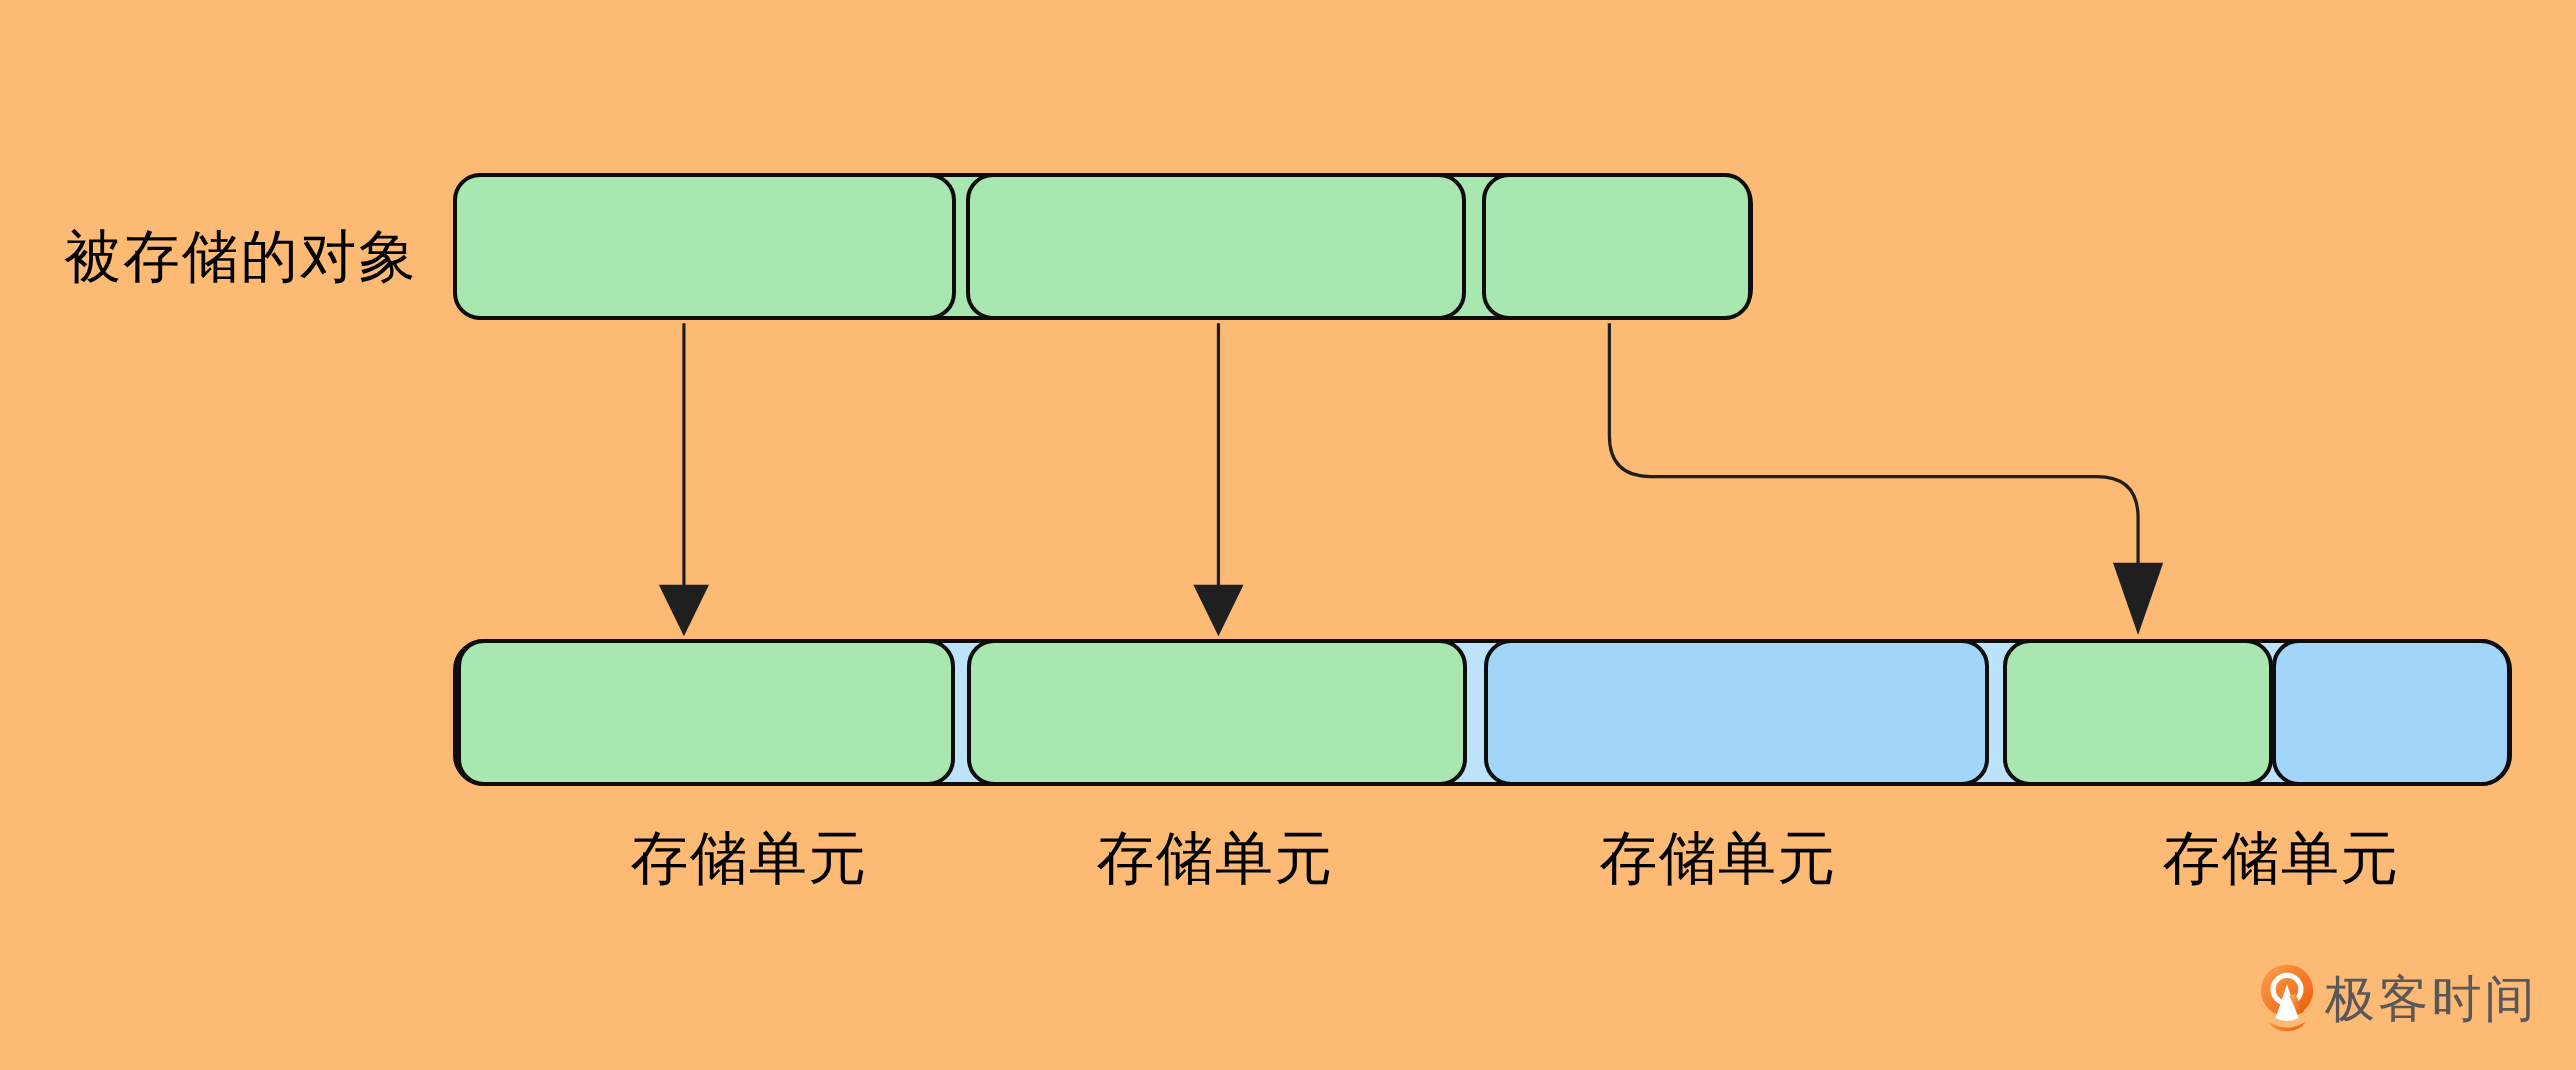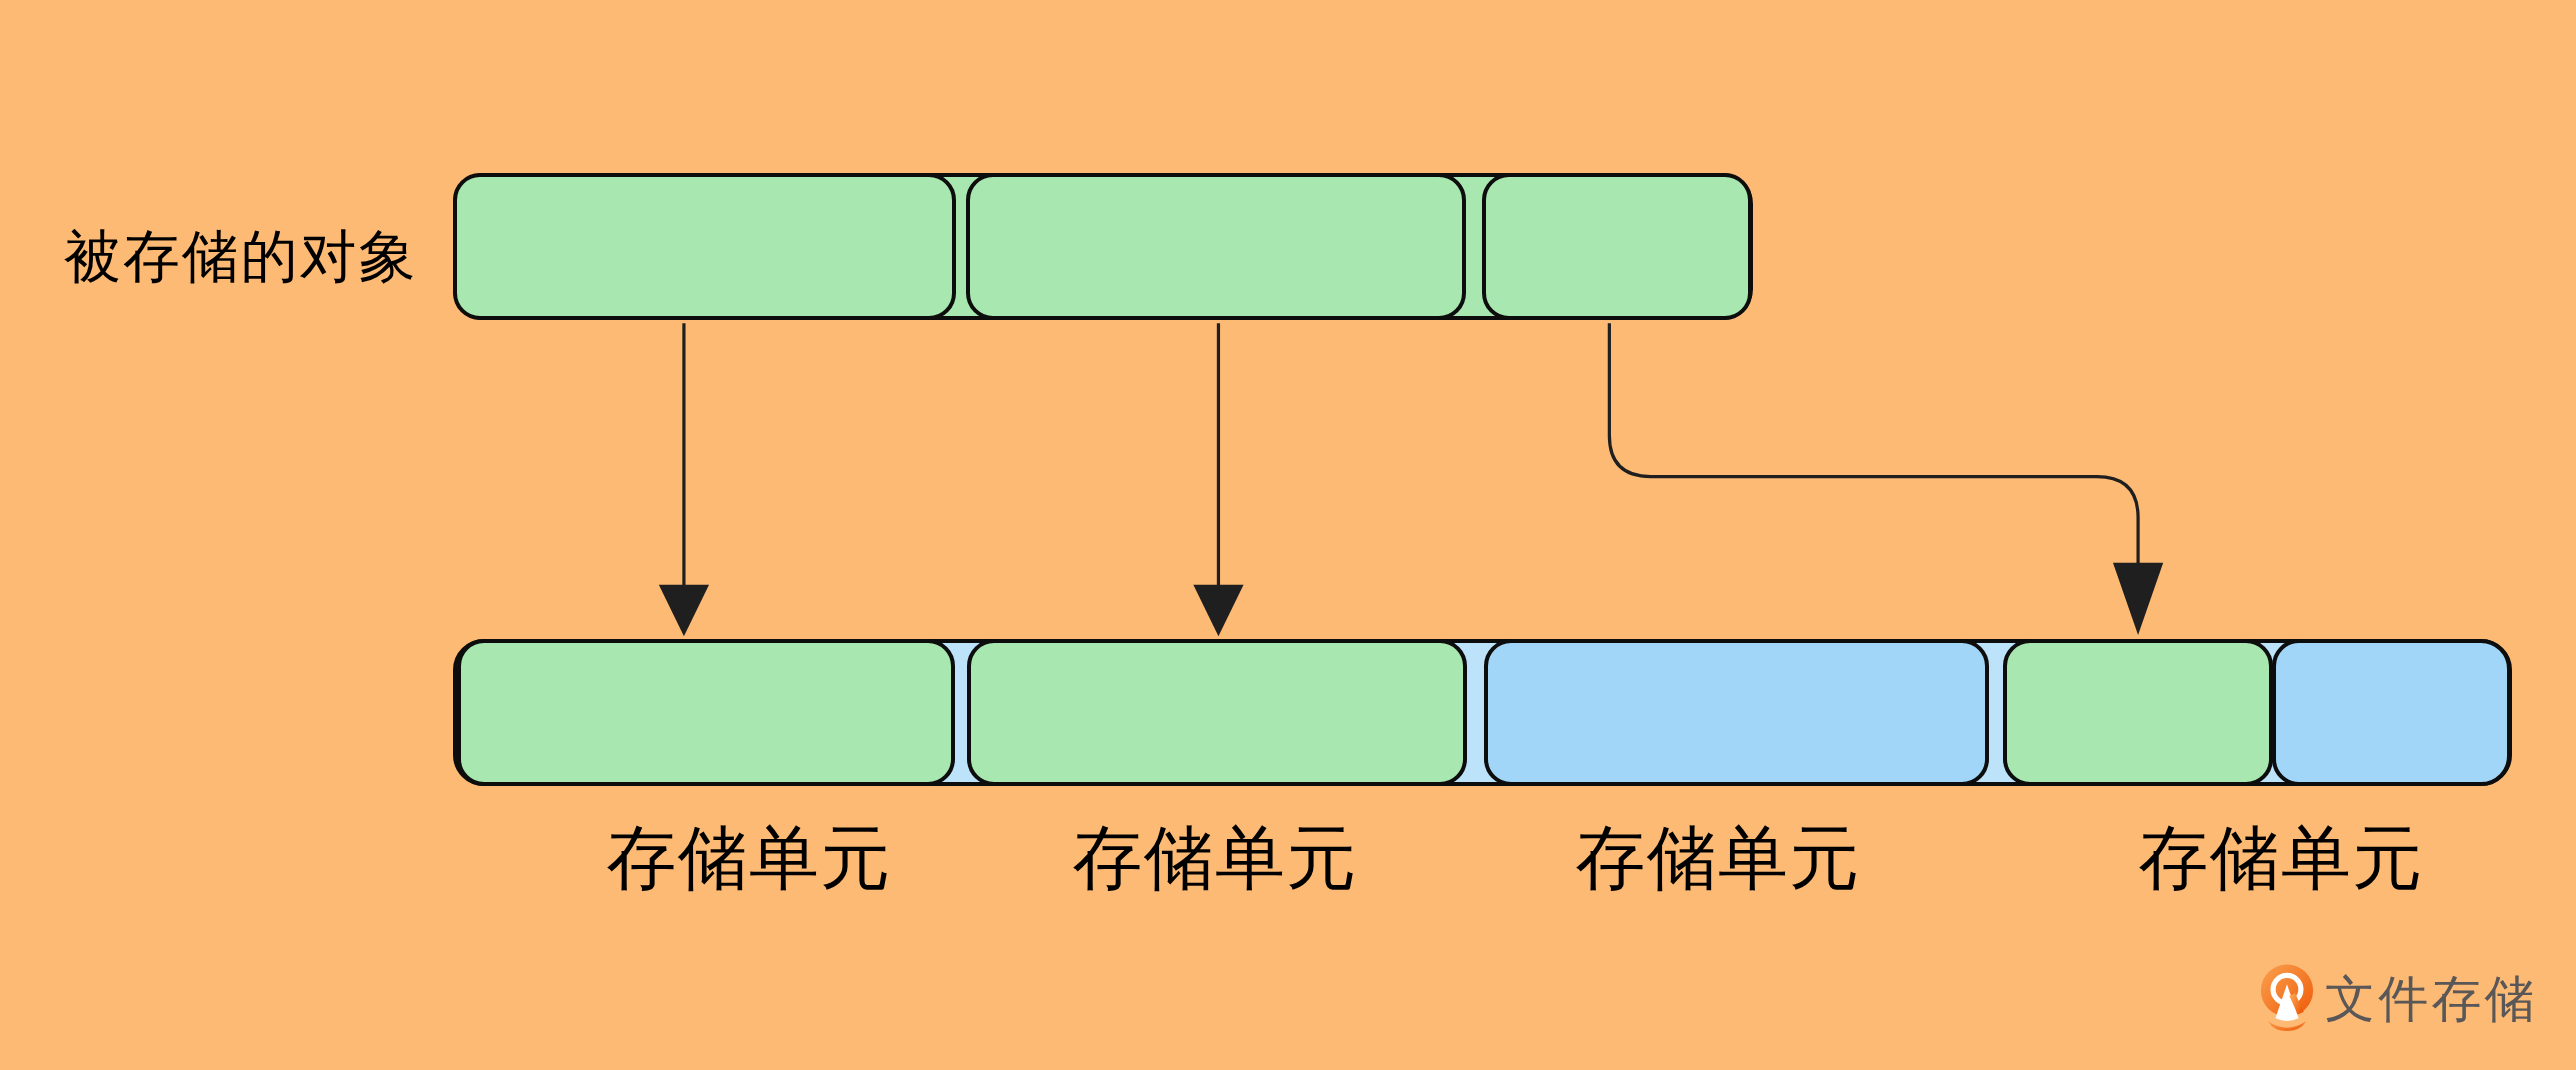--- a/index.html
+++ b/index.html
@@ -40,21 +40,21 @@
   .t2{left:509px;width:500px;}
   .t3{left:1025px;width:270px;}
   .b1{left:0px;width:498px;}
   .b2{left:510px;width:500px;}
   .b3{left:1027px;width:505px;}
   .b4{left:1546px;width:270px;}
   .b5{left:1815px;width:239px;border-top-right-radius:30px;border-bottom-right-radius:30px;}
   .arrow-layer{position:absolute;left:0;top:0;width:2576px;height:1071px;pointer-events:none;}
   .unit-label{
     position:absolute;top:823px;transform:translateX(-50%);
-    font-size:70px;line-height:70px;color:var(--text);letter-spacing:1.3px;white-space:nowrap;text-align:right;
+    font-size:58px;line-height:70px;color:var(--text);letter-spacing:1.3px;white-space:nowrap;text-align:right;
   }
   .u1{left:749px;}
   .u2{left:1215px;}
   .u3{left:1718px;}
   .u4{left:2281px;}
   .logo{
     position:absolute;left:2258px;top:963px;display:flex;align-items:center;
   }
   .logo-icon{width:58px;height:73px;flex:0 0 auto;}
   .logo-text{
@@ -115,17 +115,17 @@
       <circle cx="50" cy="47" r="45" fill="url(#gt-orange)"></circle>
 
       <circle cx="50" cy="45" r="24" fill="none" stroke="#ffffff" stroke-width="9"></circle>
 
       <path d="M50,36 L70,95 Q50,104 30,95 Z" fill="#ffffff"></path>
 
       <line x1="59" y1="54" x2="74" y2="86" stroke="url(#gt-orange)" stroke-width="11"></line>
 
       <path d="M17,100 Q50,122 83,100 Q73,117 50,117 Q27,117 17,100 Z" fill="url(#gt-orange)"></path>
     </svg>
-    <div class="logo-text">文件存储</div>
+    <div class="logo-text">极客时间</div>
   </div>
 
 </div>
 
 
 </body></html>

